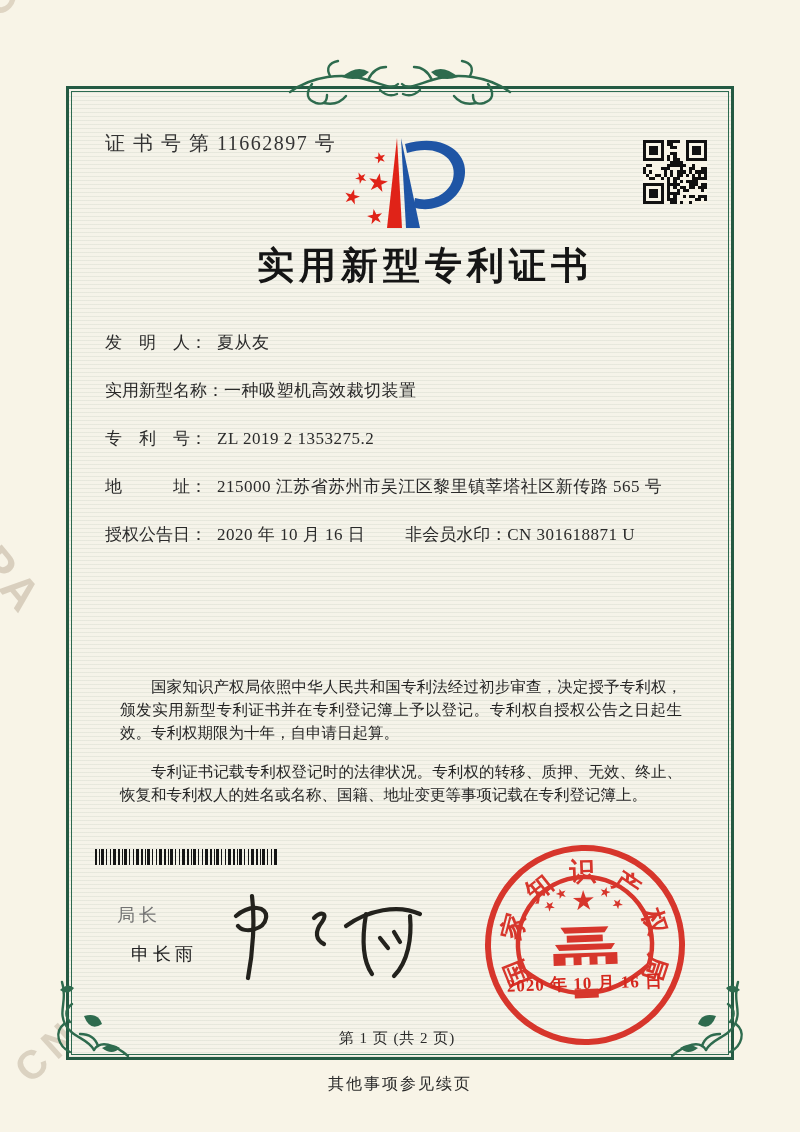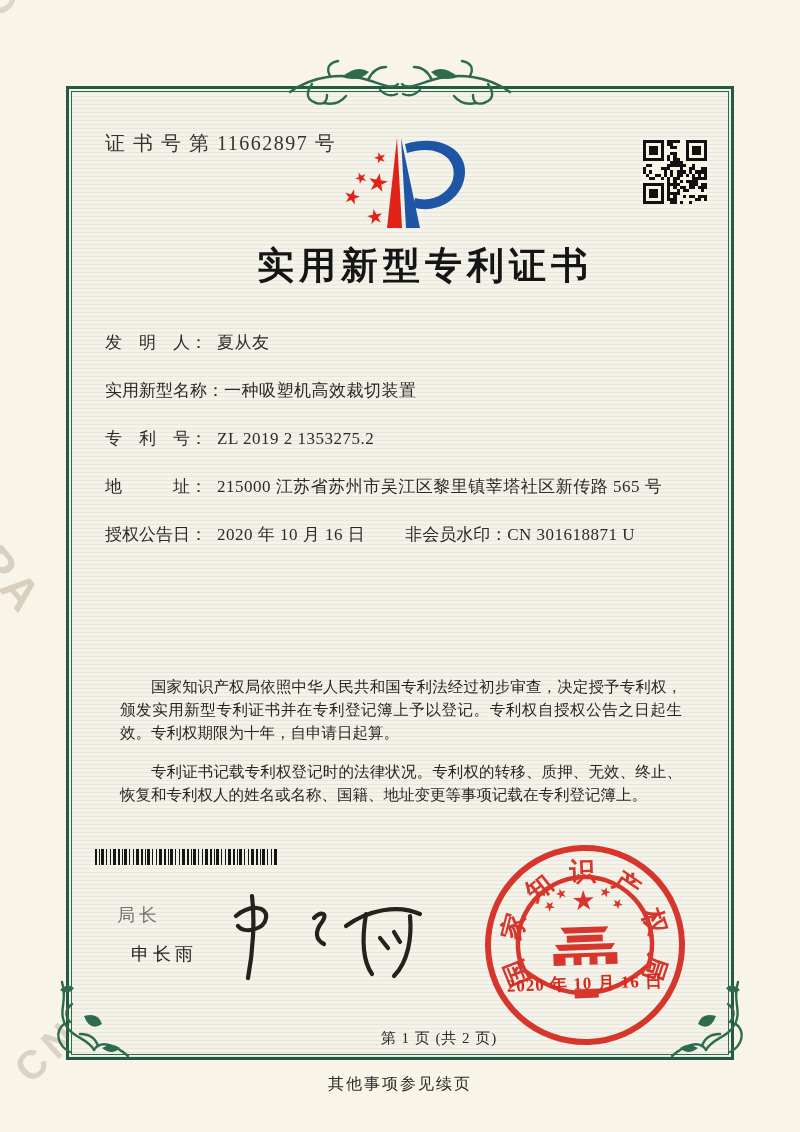--- a/index.html
+++ b/index.html
@@ -75,21 +75,21 @@
   .seal{position:absolute;left:481px;top:841px;width:208px;height:208px;opacity:.93;transform:rotate(-2deg);}
   .ring-ch{font-size:26px;font-weight:bold;fill:#d5281e;text-anchor:middle;
            font-family:"Liberation Serif","DejaVu Serif",serif;}
   .seal-date{
     position:absolute;left:489px;top:972px;width:192px;text-align:center;
     color:#d5281e;font-size:17px;font-weight:bold;letter-spacing:1px;
     transform:rotate(-2deg);white-space:nowrap;
   }
   
   .page-num{position:absolute;left:66px;top:1029px;width:662px;text-align:center;
-            font-size:15px;color:#2a2a2a;letter-spacing:1px;margin-left:42px;}
+            font-size:15px;color:#2a2a2a;letter-spacing:1px;}
   .footer-note{position:absolute;left:0;top:1074px;width:800px;text-align:center;
                font-size:16px;color:#2a2a2a;letter-spacing:2px;}
   
   .orn-top{position:absolute;left:284px;top:56px;width:232px;height:58px;}
   .orn-bl{position:absolute;left:50px;top:978px;width:92px;height:92px;}
   .orn-br{position:absolute;left:658px;top:978px;width:92px;height:92px;transform:scaleX(-1);}
 </style>
 </head>
 <body>
 

